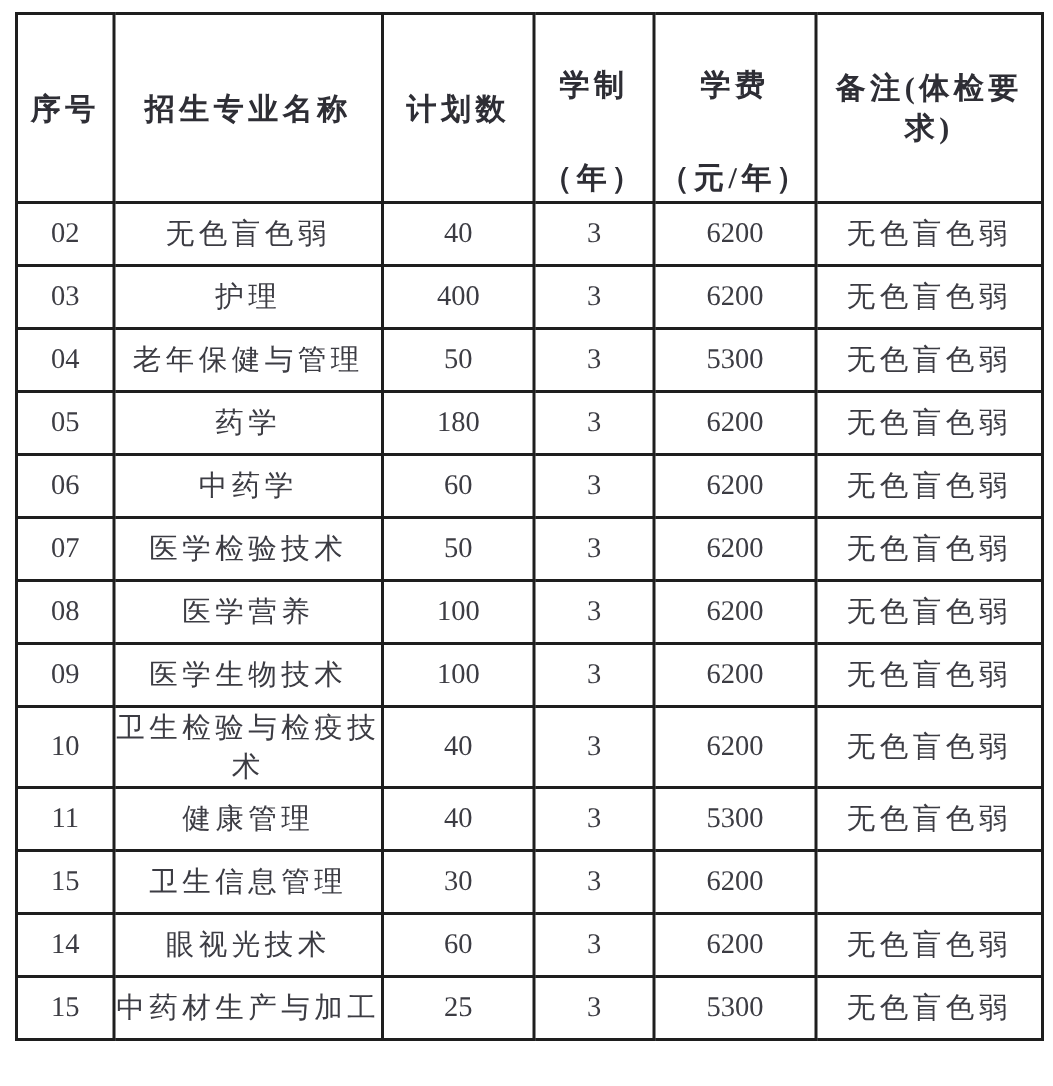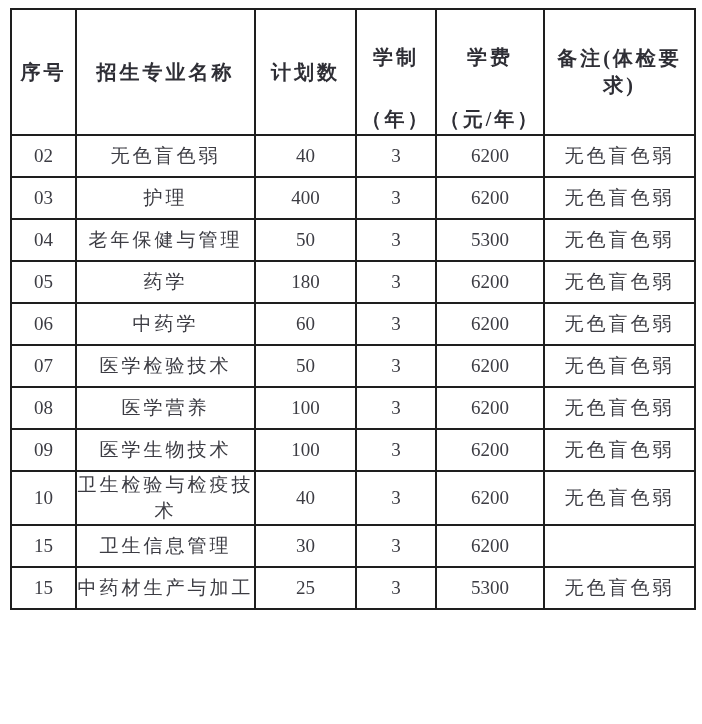--- a/index.html
+++ b/index.html
@@ -148,26 +148,42 @@
         </tr>
         <tr>
           <td>10</td>
           <td class="zh">卫生检验与检疫技术</td>
           <td>40</td>
           <td>3</td>
           <td>6200</td>
           <td class="zh">无色盲色弱</td>
         </tr>
         <tr>
+          <td>11</td>
+          <td class="zh">健康管理</td>
+          <td>40</td>
+          <td>3</td>
+          <td>5300</td>
+          <td class="zh">无色盲色弱</td>
+        </tr>
+        <tr>
           <td>15</td>
           <td class="zh">卫生信息管理</td>
           <td>30</td>
           <td>3</td>
           <td>6200</td>
           <td class="zh"></td>
+        </tr>
+        <tr>
+          <td>14</td>
+          <td class="zh">眼视光技术</td>
+          <td>60</td>
+          <td>3</td>
+          <td>6200</td>
+          <td class="zh">无色盲色弱</td>
         </tr>
         <tr>
           <td>15</td>
           <td class="zh">中药材生产与加工</td>
           <td>25</td>
           <td>3</td>
           <td>5300</td>
           <td class="zh">无色盲色弱</td>
         </tr>
       </tbody>

